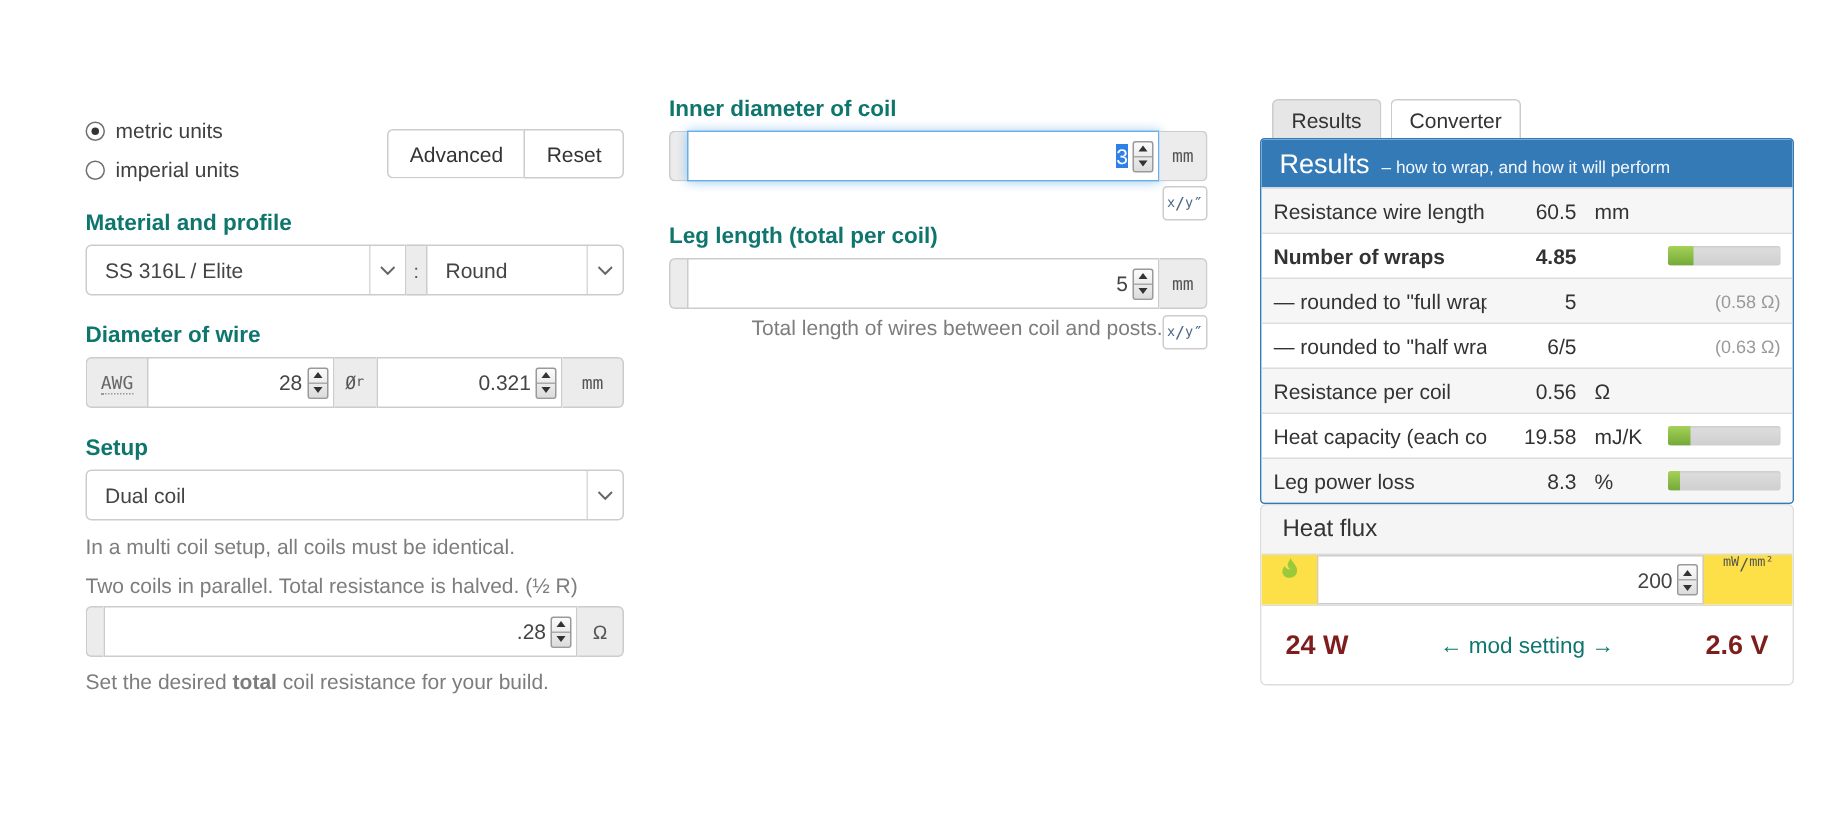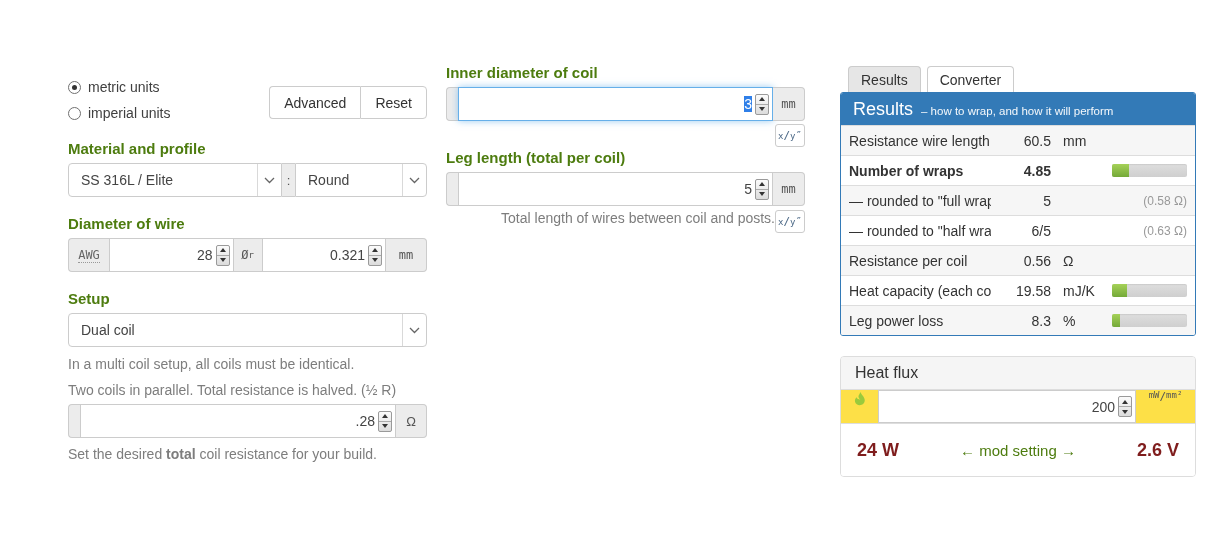--- a/index.html
+++ b/index.html
@@ -1,25 +1,25 @@
 <!DOCTYPE html>
 <html><head>
 <meta charset="utf-8">
 <style>
   * { margin:0; padding:0; box-sizing:border-box; }
   html,body { background:#fff; }
   body { font-family:"Liberation Sans", sans-serif; color:#404040; }
   #stage { position:relative; width:1219px; height:552px; background:#fff; overflow:hidden; }
 
   .col { position:absolute; }
-  #col-left   { left:68px;  top:72px; width:359px; }
+  #col-left   { left:57px;  top:72px; width:359px; }
   #col-mid    { left:446px; top:64px; width:359px; }
   #col-right  { left:840px; top:66px; width:356px; }
 
-  h3.sec { font-size:15px; font-weight:bold; color:#4d7c0f; }
+  h3.sec { font-size:15px; font-weight:bold; color:#0f766e; }
 
   
   .top-row { position:relative; height:48px; }
   .radio-line { display:flex; align-items:center; height:22px; margin-top:4px; font-size:14px; color:#404040; cursor:default; }
   .radio-dot { width:13px; height:13px; border:1px solid #707070; border-radius:50%; margin-right:7px; position:relative; background:#fff; }
   .radio-dot.on::after { content:""; position:absolute; left:3px; top:3px; width:5px; height:5px; border-radius:50%; background:#333; }
   .btn-group { position:absolute; right:0; top:10px; display:flex; }
   .btn { height:33px; padding:0 14px; background:#fff; border:1px solid #ccc; font-size:14px; color:#333; display:flex; align-items:center; cursor:pointer; }
   .btn:first-child { border-radius:4px 0 0 4px; border-right:none; }
   .btn:last-child { border-radius:0 4px 4px 0; }
@@ -75,30 +75,30 @@
   .rrow.odd { background:#f6f6f6; }
   .rrow.bold .r-label, .rrow.bold .r-value { font-weight:bold; }
   .r-label { flex:1; white-space:nowrap; overflow:hidden; }
   .r-value { width:60px; text-align:right; }
   .r-unit { width:50px; padding-left:12px; }
   .r-extra { width:86px; display:flex; justify-content:flex-end; align-items:center; color:#999; font-size:12px; white-space:nowrap; }
   .bar { width:75px; height:13px; border-radius:2px; background:linear-gradient(#dedede,#cfcfcf); overflow:hidden; box-shadow:inset 0 1px 1px rgba(0,0,0,.08); }
   .bar-fill { display:block; height:100%; background:linear-gradient(#a5d158,#74a938); }
 
   
-  .panel-default { border:1px solid #ddd; border-radius:4px; margin-top:20px; overflow:hidden; }
+  .panel-default { border:1px solid #ddd; border-radius:4px; overflow:hidden; }
   .panel-default .dhead { background:#f5f5f5; border-bottom:1px solid #ddd; height:33px; display:flex; align-items:center; padding:0 14px; font-size:16px; color:#333; }
   .hf-group { display:flex; height:34px; border-bottom:1px solid #ddd; }
   .hf-addon { background:#fde047; display:flex; align-items:flex-start; justify-content:center; }
   .hf-flame { width:38px; border-right:1px solid #ccc; }
   .hf-unit { width:60px; border-left:1px solid #ccc; font-family:"DejaVu Sans Mono", monospace; color:#555; font-size:11px; }
   .hf-input { flex:1; background:#fff; border-top:1px solid #ccc; border-bottom:1px solid #ccc; display:flex; align-items:center; justify-content:flex-end; padding:0 3px 0 8px; font-size:14px; color:#444; cursor:text; }
   .hf-bottom { height:52px; display:flex; align-items:center; justify-content:space-between; padding:0 16px; background:#fff; }
   .hf-big { font-size:18px; font-weight:bold; color:#7f1d1d; }
-  .hf-mid { font-size:15px; color:#4d7c0f; }
+  .hf-mid { font-size:15px; color:#0f766e; }
 
   .mt6 { margin-top:6px; } .mt8 { margin-top:8px; } .mt9 { margin-top:9px; } .mt10 { margin-top:10px; }
   .mt16 { margin-top:16px; } .mt18 { margin-top:18px; }
   .flexrow { display:flex; justify-content:flex-end; align-items:flex-start; }
 </style>
 </head>
 <body>
 
 <div id="stage">
 

